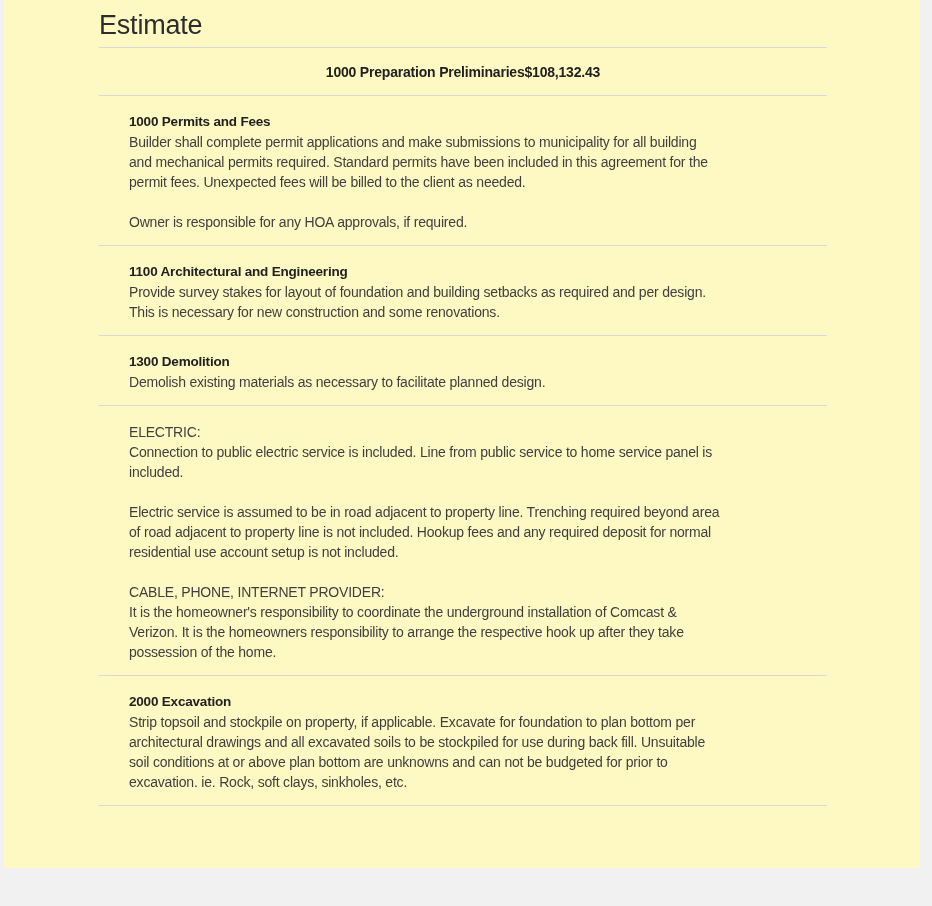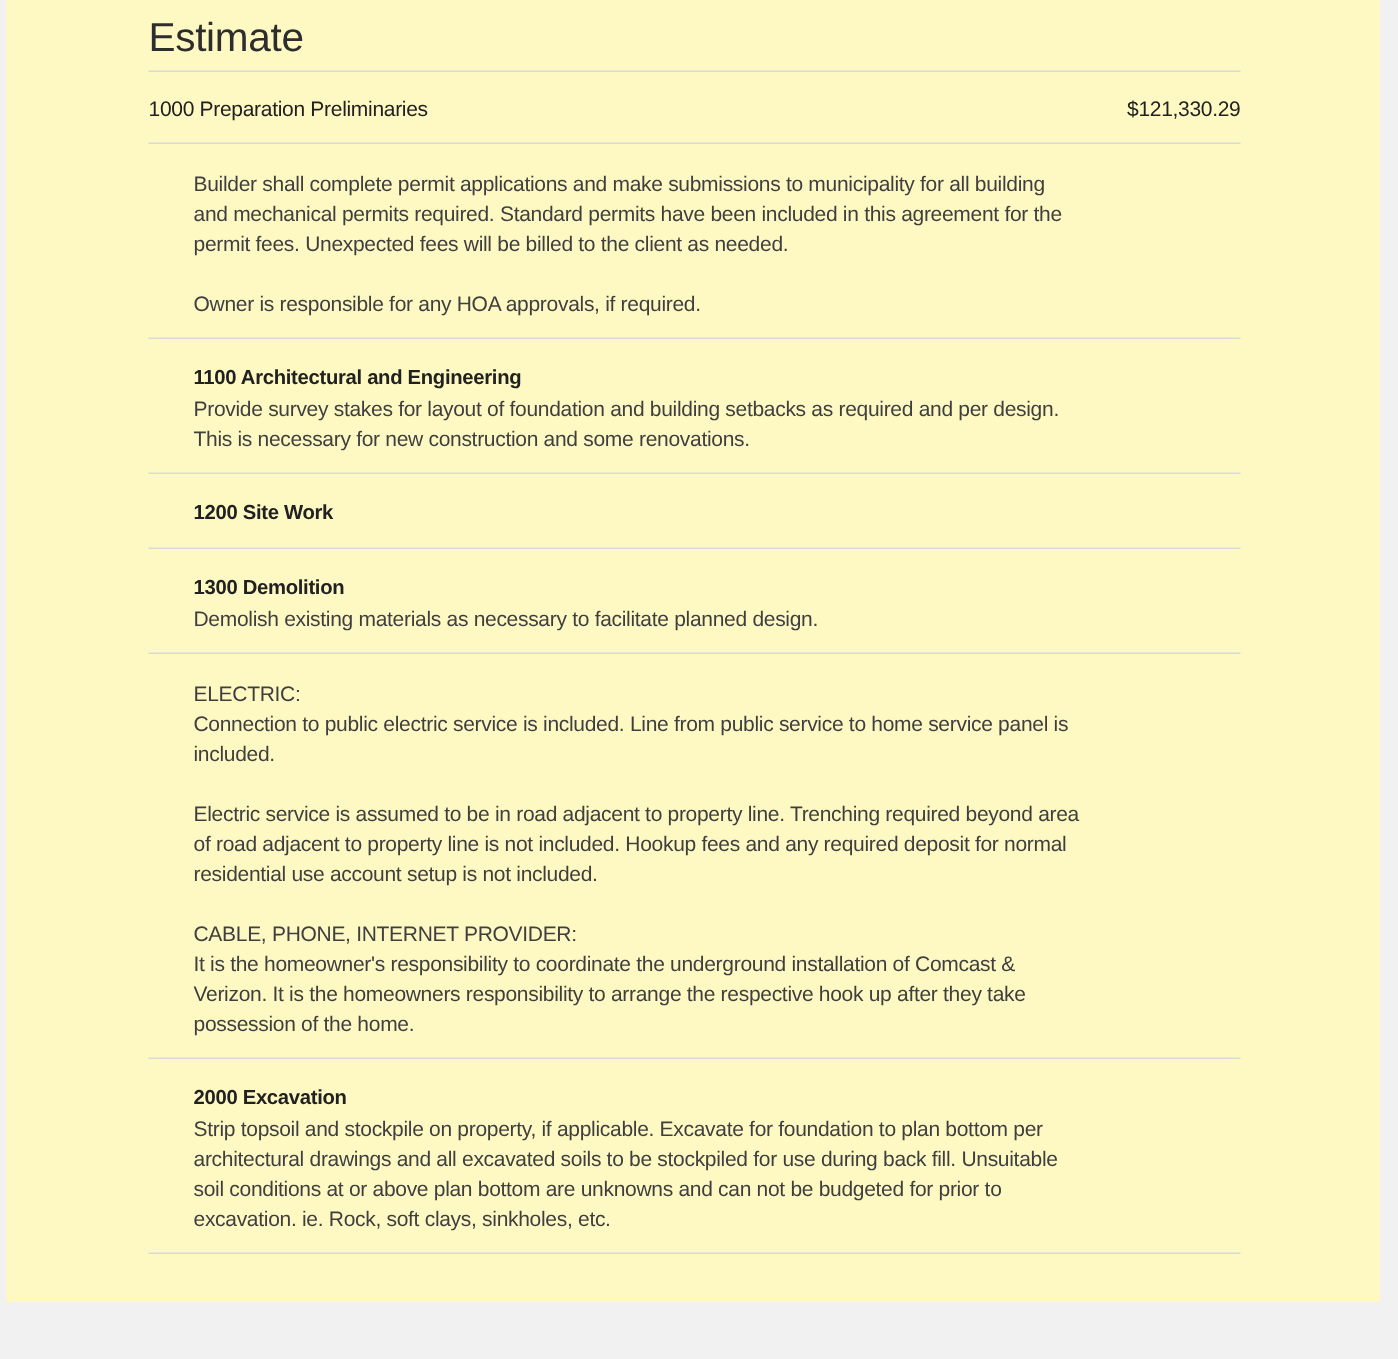--- a/index.html
+++ b/index.html
@@ -27,27 +27,27 @@
     padding: 8px 0 5px 0;
     border-bottom: 1px solid #d9d9d9;
     font-size: 27px;
     line-height: 34px;
     font-weight: 400;
     letter-spacing: -0.2px;
     color: #2d2d2d;
   }
   .section-header {
     display: flex;
-    justify-content: space-between;
+    justify-content: center;
     align-items: center;
     padding: 16px 0 15px 0;
     border-bottom: 1px solid #d9d9d9;
     font-size: 14px;
     line-height: 16px;
-    font-weight: normal;
+    font-weight: bold;
     letter-spacing: -0.2px;
     color: #212121;
   }
   .item {
     padding: 16px 0 13px 30px;
     border-bottom: 1px solid #d9d9d9;
   }
   .item-title {
     font-size: 13.5px;
     line-height: 20px;
@@ -74,41 +74,38 @@
 </style>
 </head>
 <body>
 
 <div class="card">
   <h1 class="doc-title">Estimate</h1>
   <div id="sections">
   <section class="section">
     <div class="section-header">
       <span>1000 Preparation Preliminaries</span>
-      <span>$121,330.29</span>
+      <span>$108,132.43</span>
     </div>
     <div class="items">
   <div class="item">
+    <div class="item-title">1000 Permits and Fees</div>
     <div class="item-desc">Builder shall complete permit applications and make submissions to municipality for all building
 and mechanical permits required. Standard permits have been included in this agreement for the
 permit fees. Unexpected fees will be billed to the client as needed.
 
 Owner is responsible for any HOA approvals, if required.</div>
   </div>
 
   <div class="item">
     <div class="item-title">1100 Architectural and Engineering</div>
     <div class="item-desc">Provide survey stakes for layout of foundation and building setbacks as required and per design.
 This is necessary for new construction and some renovations.</div>
   </div>
 
-  <div class="item">
-    <div class="item-title">1200 Site Work</div>
-
-  </div>
 
   <div class="item">
     <div class="item-title">1300 Demolition</div>
     <div class="item-desc">Demolish existing materials as necessary to facilitate planned design.</div>
   </div>
 
   <div class="item">
     <div class="item-desc">ELECTRIC:
 Connection to public electric service is included. Line from public service to home service panel is
 included.

